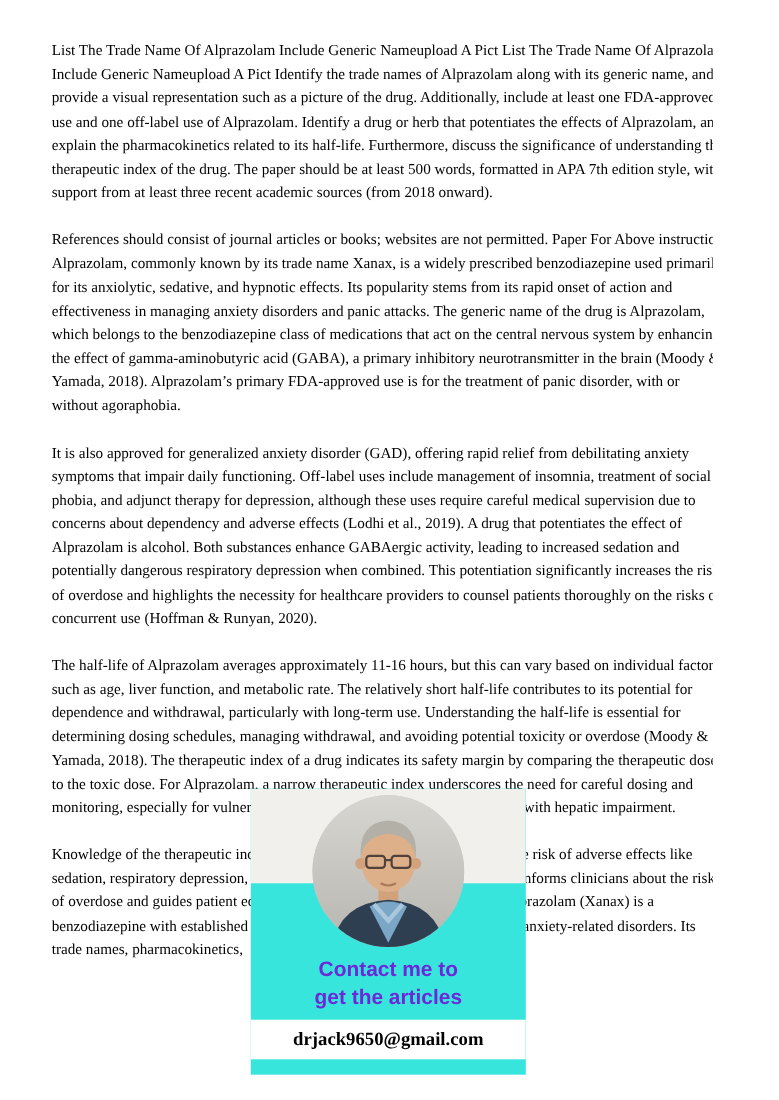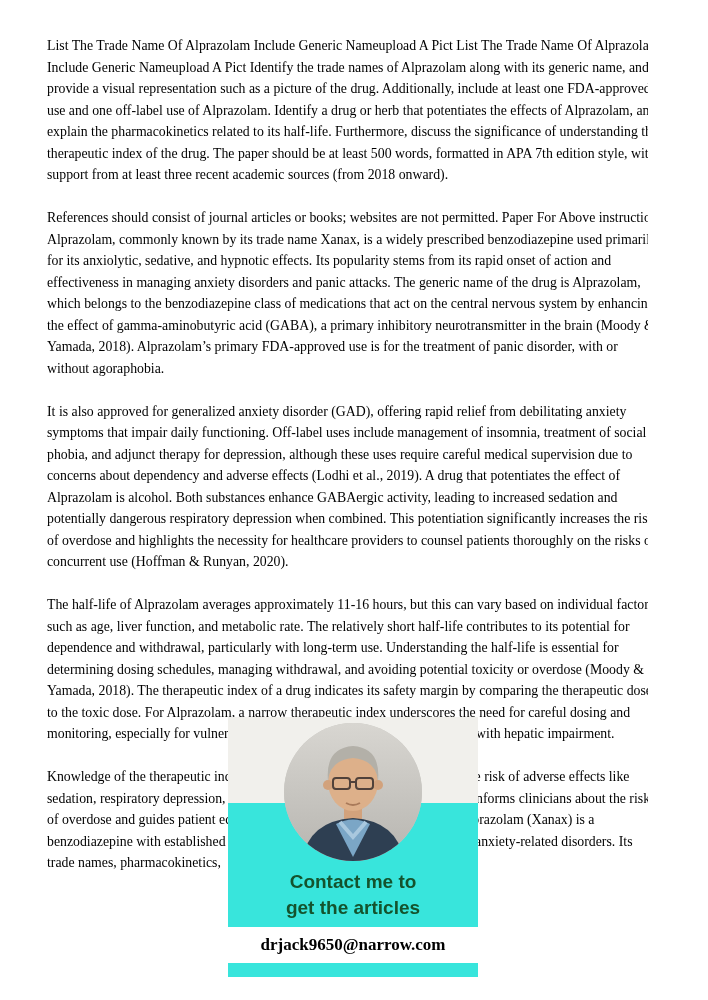--- a/index.html
+++ b/index.html
@@ -61,21 +61,21 @@
   .heading {
     position: absolute;
     top: 152px;
     left: 0;
     right: 0;
     text-align: center;
     font-family: "Liberation Sans", sans-serif;
     font-weight: bold;
     font-size: 19px;
     line-height: 26px;
-    color: #14532d;
+    color: #6d28d9;
   }
   .email-band {
     position: absolute;
     left: 0;
     right: 0;
     bottom: 14px;
     height: 36px;
     background: #ffffff;
     display: flex;
     align-items: center;
@@ -134,17 +134,17 @@
         <path d="M62 80 Q69 84 76 80" stroke="#a97a5a" stroke-width="2" fill="none"></path>
       </svg>
     </div>
 
     <div class="heading">
       <div>Contact me to</div>
       <div>get the articles</div>
     </div>
 
     <div class="email-band">
-      <span>drjack9650@narrow.com</span>
+      <span>drjack9650@gmail.com</span>
     </div>
   </div>
 
 </div>
 
 </body></html>

